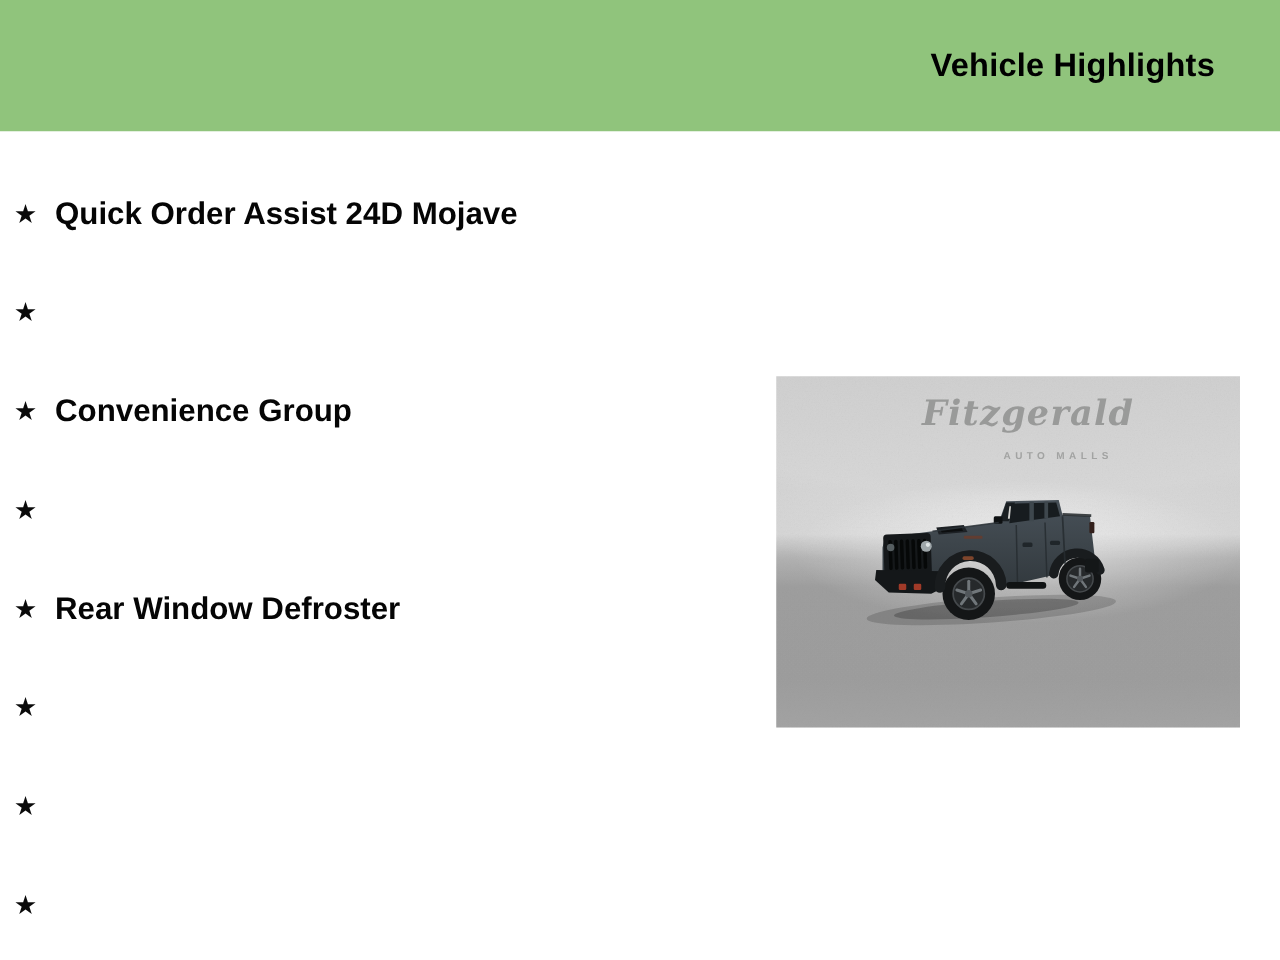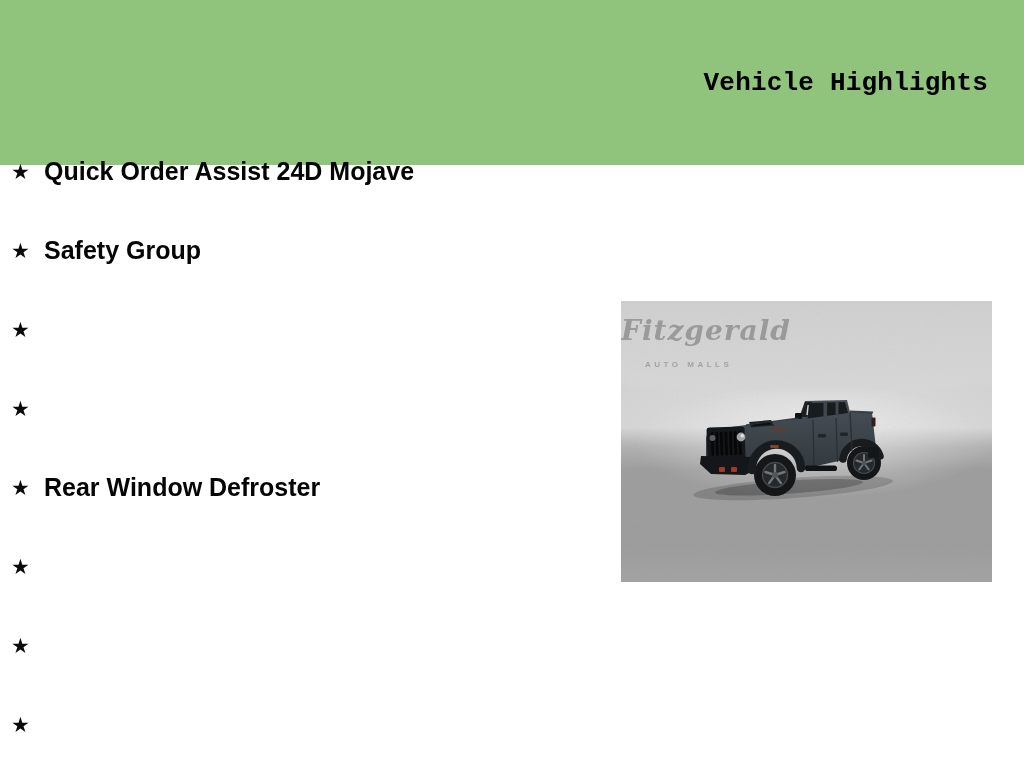--- a/index.html
+++ b/index.html
@@ -10,28 +10,27 @@
     background: #ffffff;
     overflow: hidden;
     font-family: "Liberation Sans", sans-serif;
   }
 
   
   .header {
     position: absolute;
     top: 0; left: 0;
     width: 100%;
-    height: 165px;
+    height: 105px;
     background: #90c47c;
     display: flex;
     align-items: center;
     justify-content: flex-end;
-    padding-right: 36px;
+    padding-right: 52px;
     box-sizing: border-box;
-    font-family: Liberation Mono, monospace;
   }
   .page-title {
     font-size: 26px;
     font-weight: bold;
     color: #000000;
     letter-spacing: 0.2px;
   }
 
   
   .highlights {
@@ -75,23 +74,23 @@
     overflow: hidden;
     background:
       radial-gradient(120% 55% at 50% 0%, rgba(0,0,0,0) 62%, rgba(0,0,0,0.07) 100%),
       radial-gradient(62% 26% at 52% 50%, rgba(255,255,255,0.65) 0%, rgba(255,255,255,0) 78%),
       linear-gradient(180deg,
         #cfcfcf 0%, #d7d7d7 32%, #e2e2e2 45%,
         #bebebe 52%, #a9a9a9 60%, #a8a8a8 86%, #aeaeae 100%);
   }
   .dealer-logo {
     position: absolute;
-    top: 15px; left: 0;
+    top: 15px; left: 16px;
     width: 100%;
-    text-align: left;
+    text-align: center;
     z-index: 2;
     user-select: none;
   }
   .logo-script {
     font-family: "DejaVu Serif", serif;
     font-style: italic;
     font-weight: bold;
     font-size: 28px;
     line-height: 1.05;
     color: #999a99;
@@ -120,24 +119,24 @@
     <div class="page-title">Vehicle Highlights</div>
   </div>
 
   <ul class="highlights">
     <li class="hl-item">
       <span class="hl-star">★</span>
       <span class="hl-label">Quick Order Assist 24D Mojave</span>
     </li>
     <li class="hl-item">
       <span class="hl-star">★</span>
-      <span class="hl-label">Safety Group</span>
-    </li>
-    <li class="hl-item">
-      <span class="hl-star">★</span>
+    </li>
+    <li class="hl-item">
+      <span class="hl-star">★</span>
+      <span class="hl-label">Convenience Group</span>
     </li>
     <li class="hl-item">
       <span class="hl-star">★</span>
     </li>
     <li class="hl-item">
       <span class="hl-star">★</span>
       <span class="hl-label">Rear Window Defroster</span>
     </li>
     <li class="hl-item">
       <span class="hl-star">★</span>

